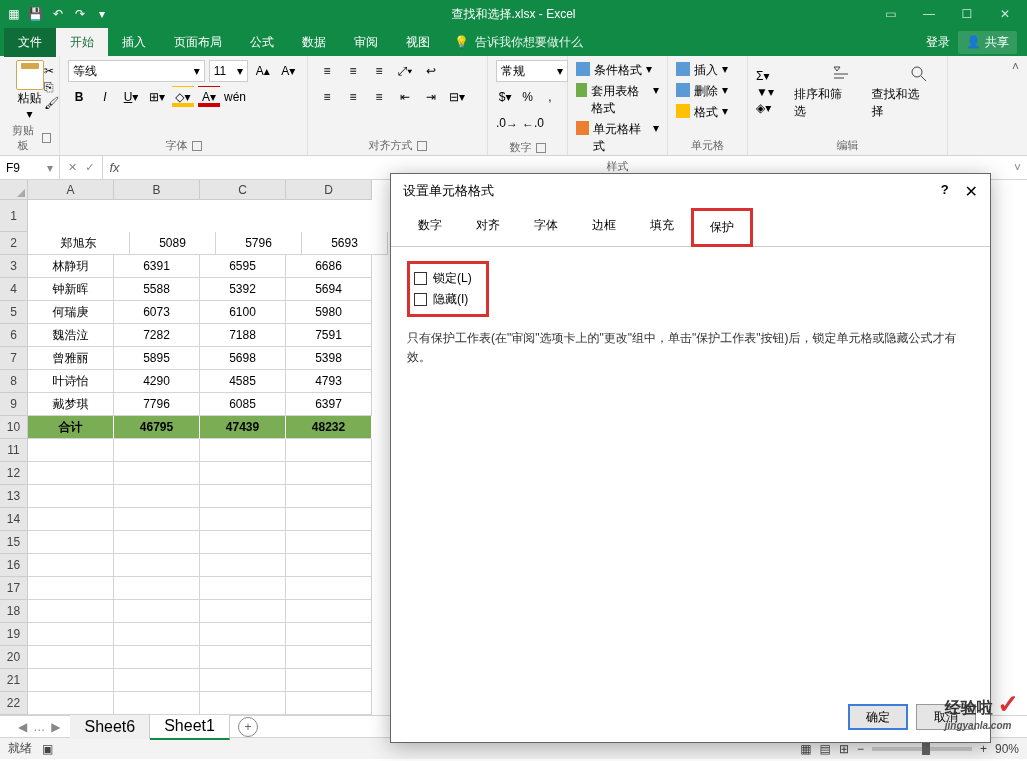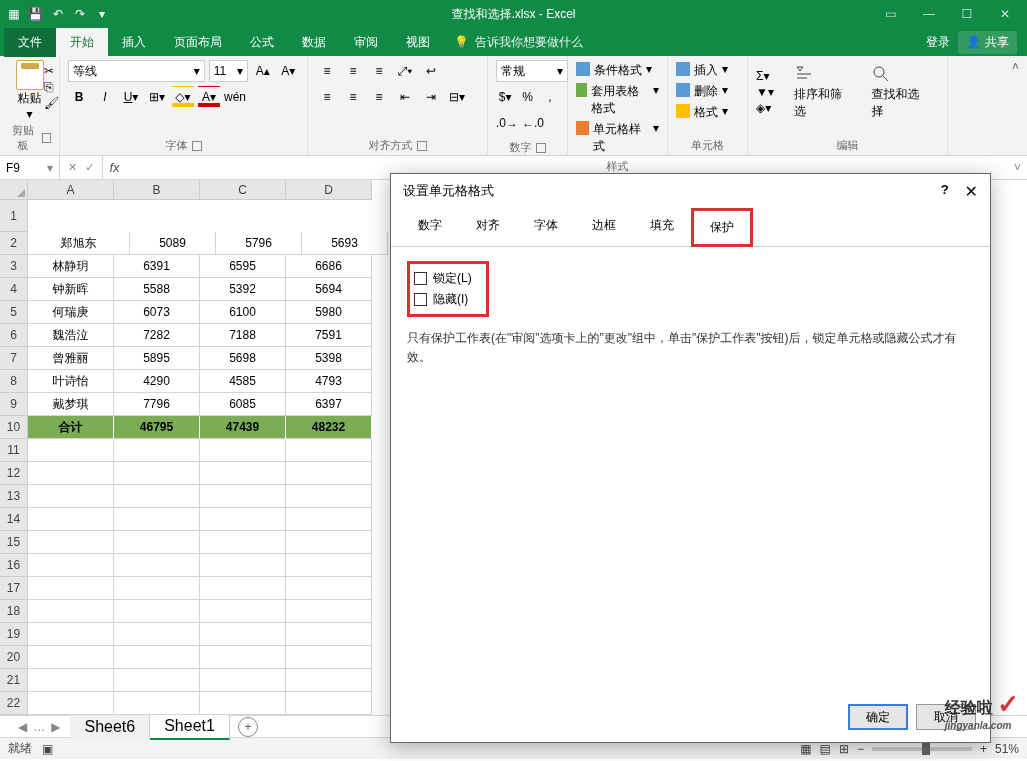--- a/index.html
+++ b/index.html
@@ -95,21 +95,21 @@
     .chk-box { width: 13px; height: 13px; border: 1px solid #333; background: #fff; }
     .dlg-desc { margin-top: 12px; font-size: 12px; color: #333; line-height: 1.6; max-width: 560px; }
     
     .dlg-footer { position: absolute; bottom: 12px; right: 14px; display: flex; gap: 8px; }
     .dlg-btn { width: 60px; height: 26px; border: 1px solid #999; background: #e5e5e5; cursor: pointer; font-size: 12px; }
     .dlg-btn.primary { border: 2px solid #3b7dd8; }
     
     .watermark { position: absolute; right: 8px; bottom: 30px; font-size: 16px; color: #333; font-weight: bold; display: flex; align-items: center; }
     .watermark .red { color: #d93030; font-size: 26px; }
     
-    .edit-big-btn { display: flex; flex-direction: column; align-items: flex-start; cursor: pointer; padding: 4px 10px; }
+    .edit-big-btn { display: flex; flex-direction: column; align-items: flex-end; cursor: pointer; padding: 4px 10px; }
     .big-icon { width: 20px; height: 20px; margin-bottom: 2px; }
   </style>
 </head>
 <body>
 
 <div class="title-bar">
   <div class="title-bar-left">
     <span class="qat-btn">▦</span>
     <span class="qat-btn">💾</span>
     <span class="qat-btn">↶</span>
@@ -498,21 +498,21 @@
   <span style="margin-left:10px">▣</span>
   <div class="status-right">
     <span>▦</span>
     <span>▤</span>
     <span>⊞</span>
     <span>−</span>
     <div class="zoom-slider">
         <div class="zoom-thumb"></div>
       </div>
     <span>+</span>
-    <span>51%</span>
+    <span>90%</span>
   </div>
 </div>
 
 <div class="dialog">
   <div class="dlg-title">
     <span>设置单元格格式</span>
     <div class="dlg-title-right">
       <span class="dlg-help">?</span>
       <span class="dlg-close">✕</span>
     </div>

